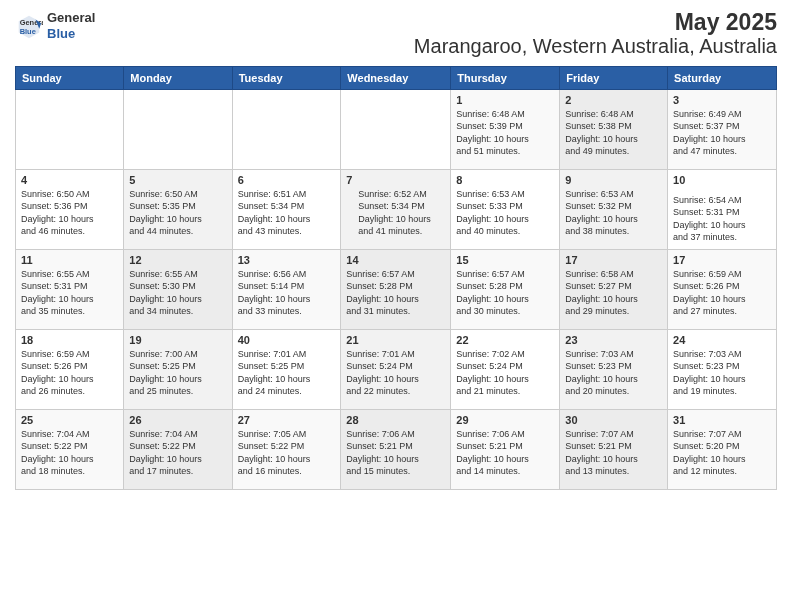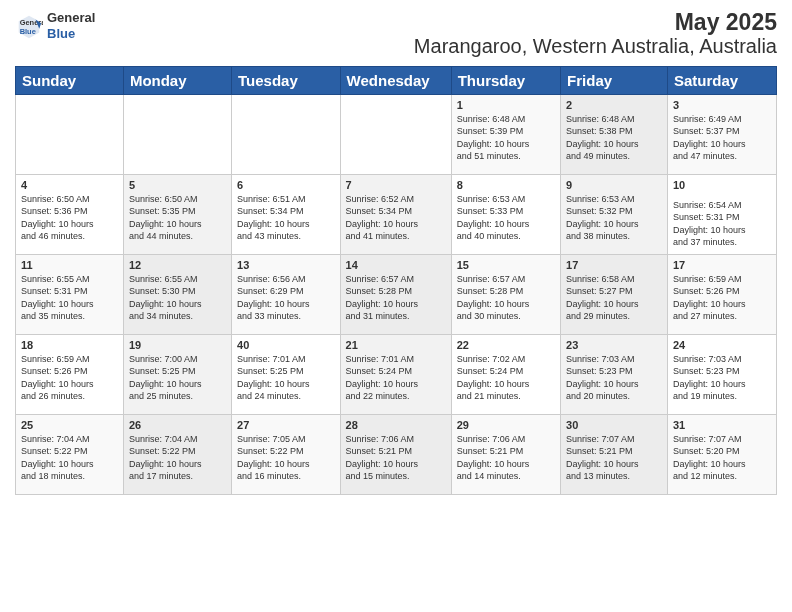--- a/index.html
+++ b/index.html
@@ -48,21 +48,21 @@
     table {
       width: 100%;
       border-collapse: collapse;
       font-size: 10px;
     }
     thead tr th {
       background-color: #2a5fa5;
       color: #fff;
       text-align: left;
       padding: 5px 6px;
-      font-size: 15px;
+      font-size: 11px;
       font-weight: bold;
       border: 1px solid #1e4a87;
     }
     tbody tr td {
       border: 1px solid #ccc;
       vertical-align: top;
       padding: 4px 5px;
       width: 113px;
       height: 80px;
       background: #fff;
@@ -170,21 +170,21 @@
         </td>
         <td>
           <div class="day-number">6</div>
           <div class="cell-content" style="white-space: pre-line;">Sunrise: 6:51 AM
 Sunset: 5:34 PM
 Daylight: 10 hours
 and 43 minutes.</div>
         </td>
         <td>
           <div class="day-number">7</div>
-          <div class="cell-content" style="white-space: pre-line;">Sunrise: 6:52 AM
+          <div class="cell-content" style="white-space: pre-line; margin-left: 12px;">Sunrise: 6:52 AM
 Sunset: 5:34 PM
 Daylight: 10 hours
 and 41 minutes.</div>
         </td>
         <td>
           <div class="day-number">8</div>
           <div class="cell-content" style="white-space: pre-line;">Sunrise: 6:53 AM
 Sunset: 5:33 PM
 Daylight: 10 hours
 and 40 minutes.</div>
@@ -215,21 +215,21 @@
         <td>
           <div class="day-number">12</div>
           <div class="cell-content" style="white-space: pre-line;">Sunrise: 6:55 AM
 Sunset: 5:30 PM
 Daylight: 10 hours
 and 34 minutes.</div>
         </td>
         <td>
           <div class="day-number">13</div>
           <div class="cell-content" style="white-space: pre-line;">Sunrise: 6:56 AM
-Sunset: 6:29 PM
+Sunset: 5:14 PM
 Daylight: 10 hours
 and 33 minutes.</div>
         </td>
         <td>
           <div class="day-number">14</div>
           <div class="cell-content" style="white-space: pre-line;">Sunrise: 6:57 AM
 Sunset: 5:28 PM
 Daylight: 10 hours
 and 31 minutes.</div>
         </td>

